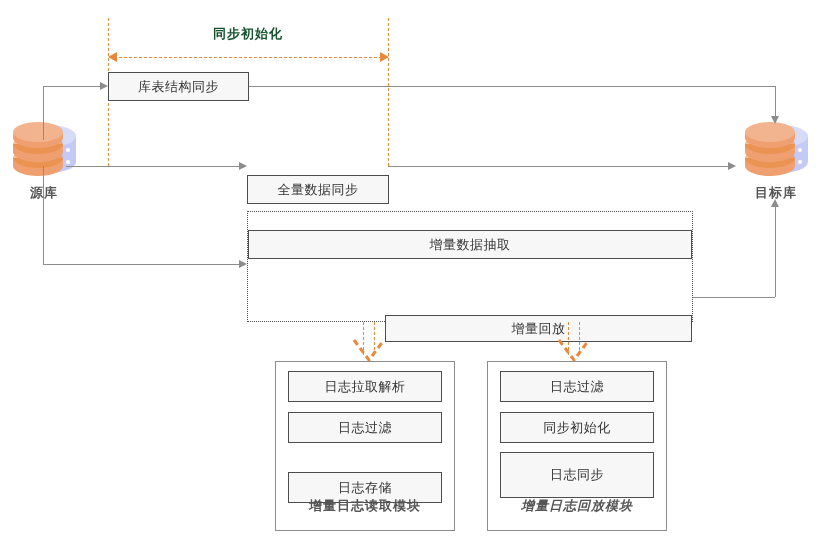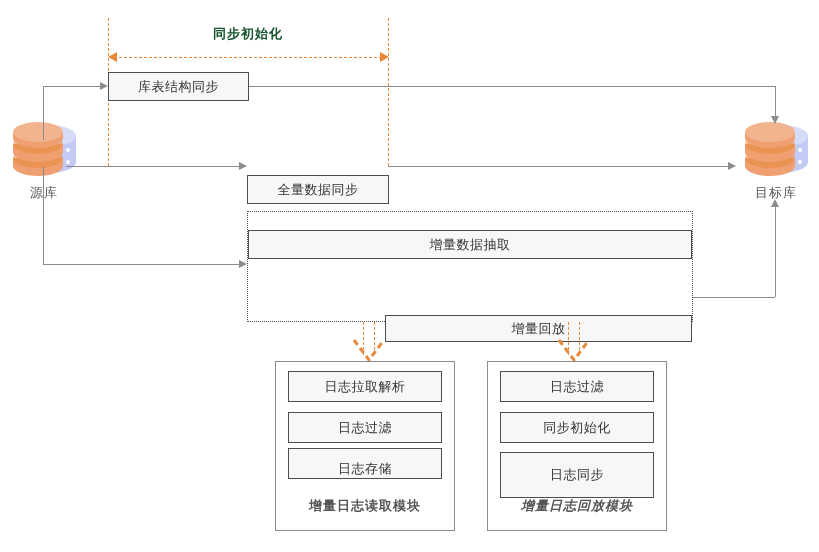--- a/index.html
+++ b/index.html
@@ -120,21 +120,21 @@
     font-weight: bold;
     letter-spacing: 1px;
     white-space: nowrap;
   }
 
   
   .db-label {
     position: absolute;
     color: #555555;
     font-size: 13px;
-    font-weight: normal;
+    font-weight: bold;
     letter-spacing: 1px;
     text-align: center;
     white-space: nowrap;
   }
   .db-icon { position: absolute; }
 </style>
 </head>
 <body>
 
 <div id="canvas">
@@ -244,21 +244,21 @@
   </svg>
 
   <div class="module" style="left:275px; top:361px; width:180px; height:170px;"></div>
 
   <div class="pbox" style="left:288px; top:371px; width:154px; height:31px;">
     <span>日志拉取解析</span>
   </div>
   <div class="pbox" style="left:288px; top:412px; width:154px; height:31px;">
     <span>日志过滤</span>
   </div>
-  <div class="pbox" style="left:288px; top:448px; width:154px; height:31px;align-items:flex-end;">
+  <div class="pbox" style="left:288px; top:472px; width:154px; height:31px;">
     <span>日志存储</span>
   </div>
   <div class="module-title" style="left:275px; top:497px; width:180px;">增量日志读取模块</div>
 
   <div class="module" style="left:487px; top:361px; width:180px; height:170px;"></div>
 
   <div class="pbox" style="left:500px; top:371px; width:154px; height:31px;">
     <span>日志过滤</span>
   </div>
   <div class="pbox" style="left:500px; top:412px; width:154px; height:31px;">

